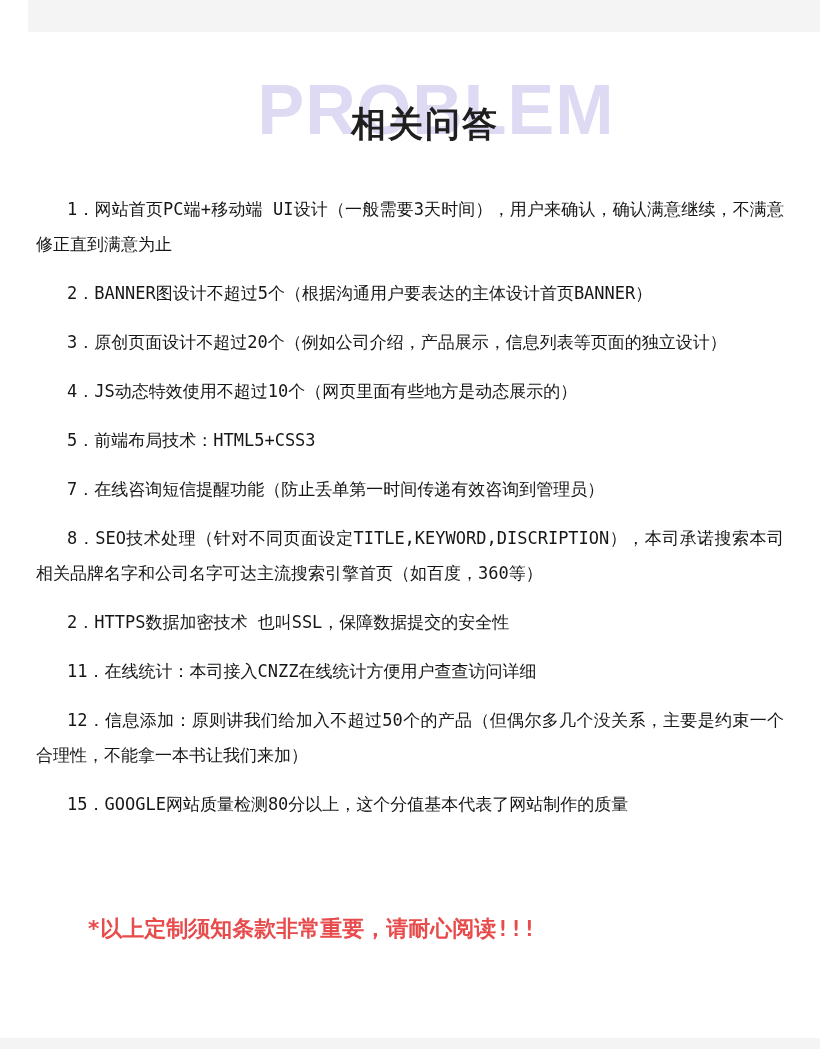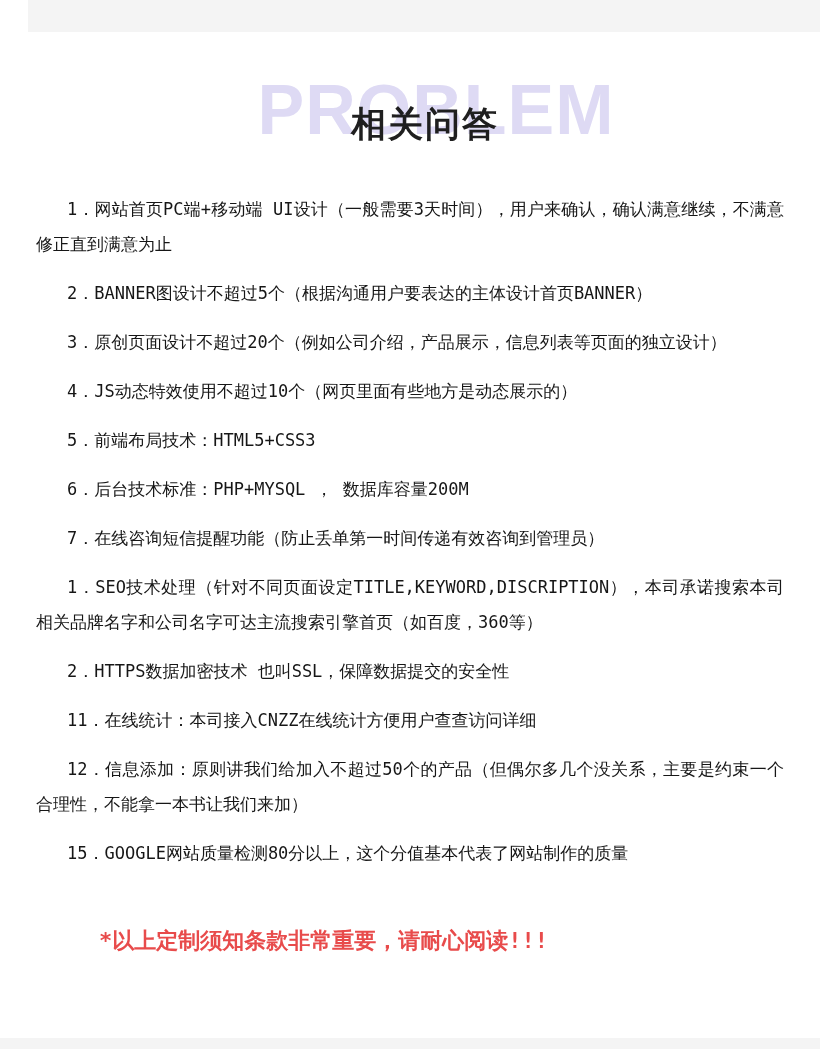--- a/index.html
+++ b/index.html
@@ -61,21 +61,21 @@
     line-height: 35px;
     text-indent: 31px;
     color: var(--body_text, #161616);
     text-align: justify;
     text-justify: inter-ideograph;
   }
   .footer-warning {
     position: absolute;
     top: 914px;
     left: 87px;
-    margin: 12px;
+    margin: 0;
     font-family: "DejaVu Sans Mono", "Liberation Sans", sans-serif;
     font-size: 22px;
     line-height: 30px;
     font-weight: bold;
     color: var(--note, #e84b4b);
   }
 </style>
 </head>
 <body>
 
@@ -86,23 +86,22 @@
   <h1 class="page-title">相关问答</h1>
 </div>
 
 <div class="qa-list">
 
 <p class="qa-item">1．网站首页PC端+移动端 UI设计（一般需要3天时间），用户来确认，确认满意继续，不满意修正直到满意为止</p>
     <p class="qa-item">2．BANNER图设计不超过5个（根据沟通用户要表达的主体设计首页BANNER）</p>
     <p class="qa-item">3．原创页面设计不超过20个（例如公司介绍，产品展示，信息列表等页面的独立设计）</p>
     <p class="qa-item">4．JS动态特效使用不超过10个（网页里面有些地方是动态展示的）</p>
     <p class="qa-item">5．前端布局技术：HTML5+CSS3</p>
-    <p class="qa-item">6．后台技术标准：PHP+MYSQL ， 数据库容量200M</p>
     <p class="qa-item">7．在线咨询短信提醒功能（防止丢单第一时间传递有效咨询到管理员）</p>
-    <p class="qa-item">1．SEO技术处理（针对不同页面设定TITLE,KEYWORD,DISCRIPTION），本司承诺搜索本司相关品牌名字和公司名字可达主流搜索引擎首页（如百度，360等）</p>
+    <p class="qa-item">8．SEO技术处理（针对不同页面设定TITLE,KEYWORD,DISCRIPTION），本司承诺搜索本司相关品牌名字和公司名字可达主流搜索引擎首页（如百度，360等）</p>
     <p class="qa-item">2．HTTPS数据加密技术 也叫SSL，保障数据提交的安全性</p>
     <p class="qa-item">11．在线统计：本司接入CNZZ在线统计方便用户查查访问详细</p>
     <p class="qa-item">12．信息添加：原则讲我们给加入不超过50个的产品（但偶尔多几个没关系，主要是约束一个合理性，不能拿一本书让我们来加）</p>
     <p class="qa-item">15．GOOGLE网站质量检测80分以上，这个分值基本代表了网站制作的质量</p>
   </div>
 
 <p class="footer-warning">*以上定制须知条款非常重要，请耐心阅读!!!</p>
 
 <div class="bottom-strip"></div>
 

